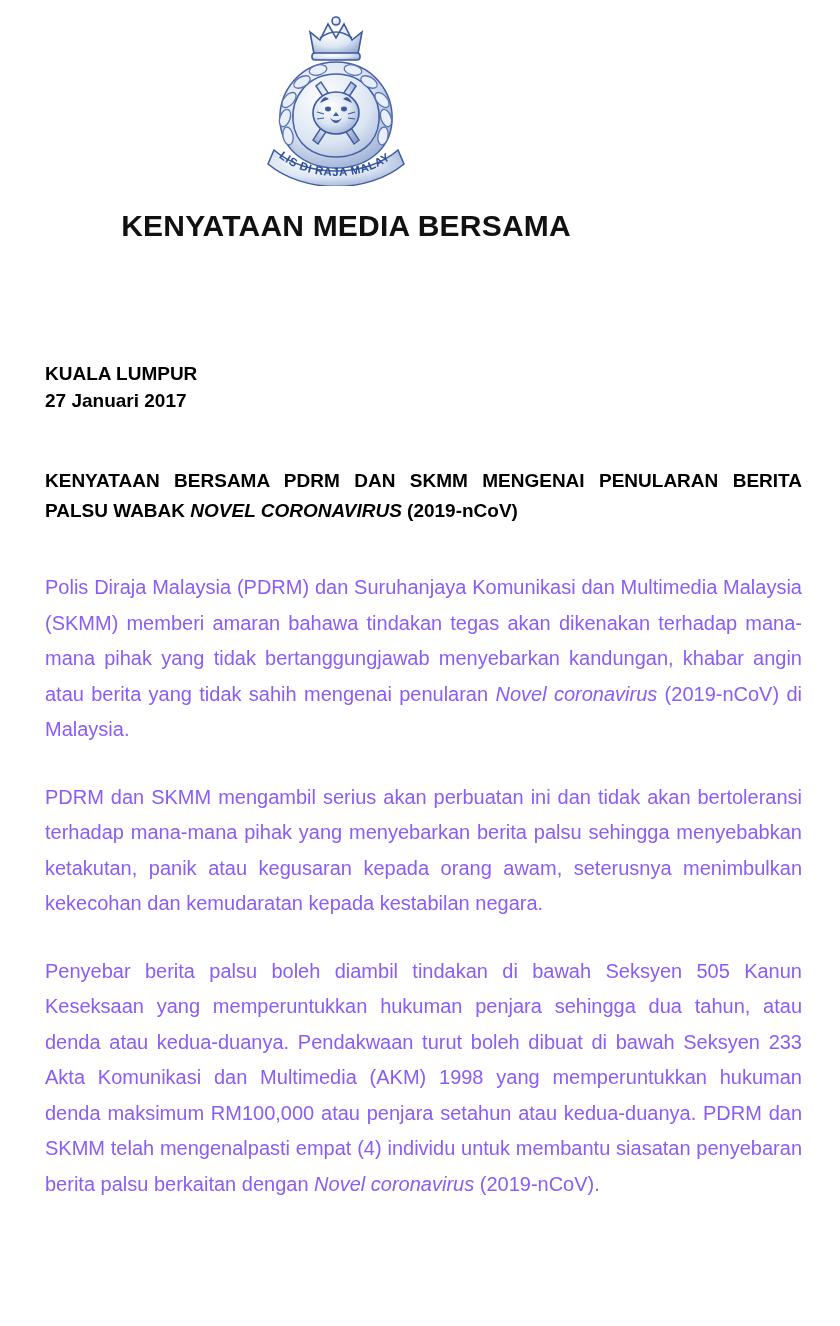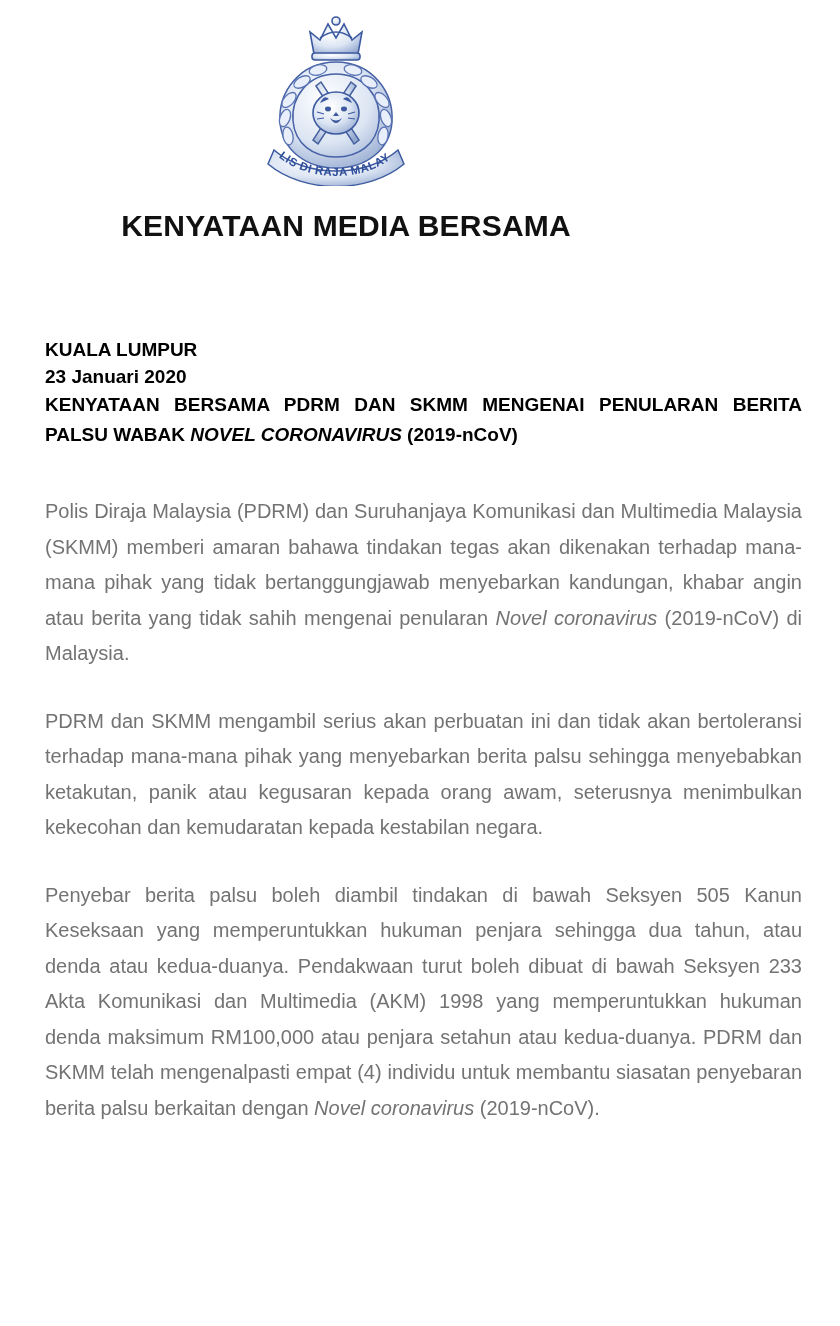--- a/index.html
+++ b/index.html
@@ -72,41 +72,43 @@
     top: 336px;
     width: 757px;
     font-family: "Liberation Sans", sans-serif;
   }
 
   .dateline {
     font-size: 19px;
     font-weight: bold;
     line-height: 27px;
     color: #000;
+    margin-top: 24px;
   }
 
   .subject-heading {
+    margin-top: 52px;
     font-size: 19px;
     font-weight: bold;
     line-height: 30px;
     text-align: justify;
     text-align-last: left;
     color: #000;
   }
   .subject-heading .ital {
     font-style: italic;
   }
 
   .para {
     margin-top: 32px;
     font-size: 20px;
     line-height: 35.5px;
     text-align: justify;
     text-align-last: left;
-    color: #737373;
+    color: #8b5cf6;
     hyphens: none;
   }
   .para .ital { font-style: italic; }
 
   .para.first { margin-top: 44px; }
 </style>
 </head>
 <body>
 
 <div class="page">
@@ -177,21 +179,21 @@
     </div>
 
   </div>
 
   <div class="doc-title">KENYATAAN MEDIA BERSAMA</div>
 
   <div class="body-block">
 
     <div class="dateline">
       <div>KUALA LUMPUR</div>
-      <div>23 Januari 2020</div>
+      <div>27 Januari 2017</div>
     </div>
 
     <div class="subject-heading"><span>KENYATAAN BERSAMA PDRM DAN SKMM MENGENAI PENULARAN BERITA PALSU WABAK </span><span class="ital">NOVEL CORONAVIRUS</span><span> (2019-nCoV)</span></div>
 
     <div class="para first"><span>Polis Diraja Malaysia (PDRM) dan Suruhanjaya Komunikasi dan Multimedia Malaysia (SKMM) memberi amaran bahawa tindakan tegas akan dikenakan terhadap mana-mana pihak yang tidak bertanggungjawab menyebarkan kandungan, khabar angin atau berita yang tidak sahih mengenai penularan </span><span class="ital">Novel coronavirus</span><span> (2019-nCoV) di Malaysia.</span></div>
 
     <div class="para"><span>PDRM dan SKMM mengambil serius akan perbuatan ini dan tidak akan bertoleransi terhadap mana-mana pihak yang menyebarkan berita palsu sehingga menyebabkan ketakutan, panik atau kegusaran kepada orang awam, seterusnya menimbulkan kekecohan dan kemudaratan kepada kestabilan negara.</span><span class="ital"></span><span></span></div>
 
 
     <div class="para"><span>Penyebar berita palsu boleh diambil tindakan di bawah Seksyen 505 Kanun Keseksaan yang memperuntukkan hukuman penjara sehingga dua tahun, atau denda atau kedua-duanya. Pendakwaan turut boleh dibuat di bawah Seksyen 233 Akta Komunikasi dan Multimedia (AKM) 1998 yang memperuntukkan hukuman denda maksimum RM100,000 atau penjara setahun atau kedua-duanya. PDRM dan SKMM telah mengenalpasti empat (4) individu untuk membantu siasatan penyebaran berita palsu berkaitan dengan </span><span class="ital">Novel coronavirus</span><span> (2019-nCoV).</span></div>

